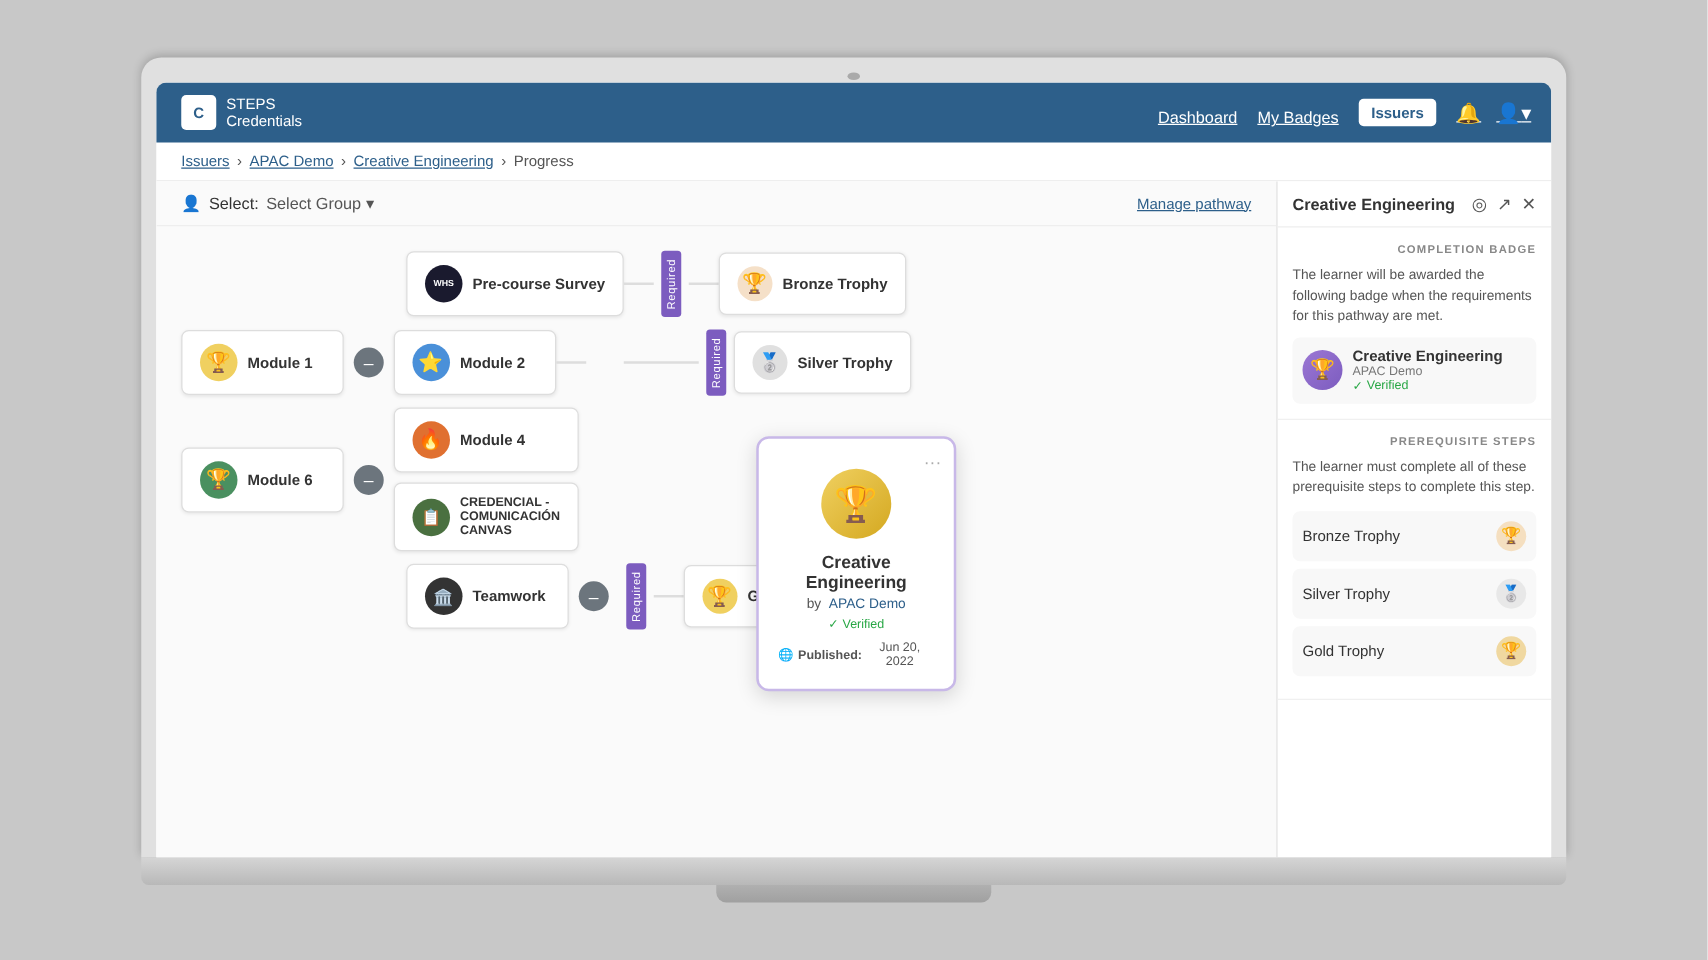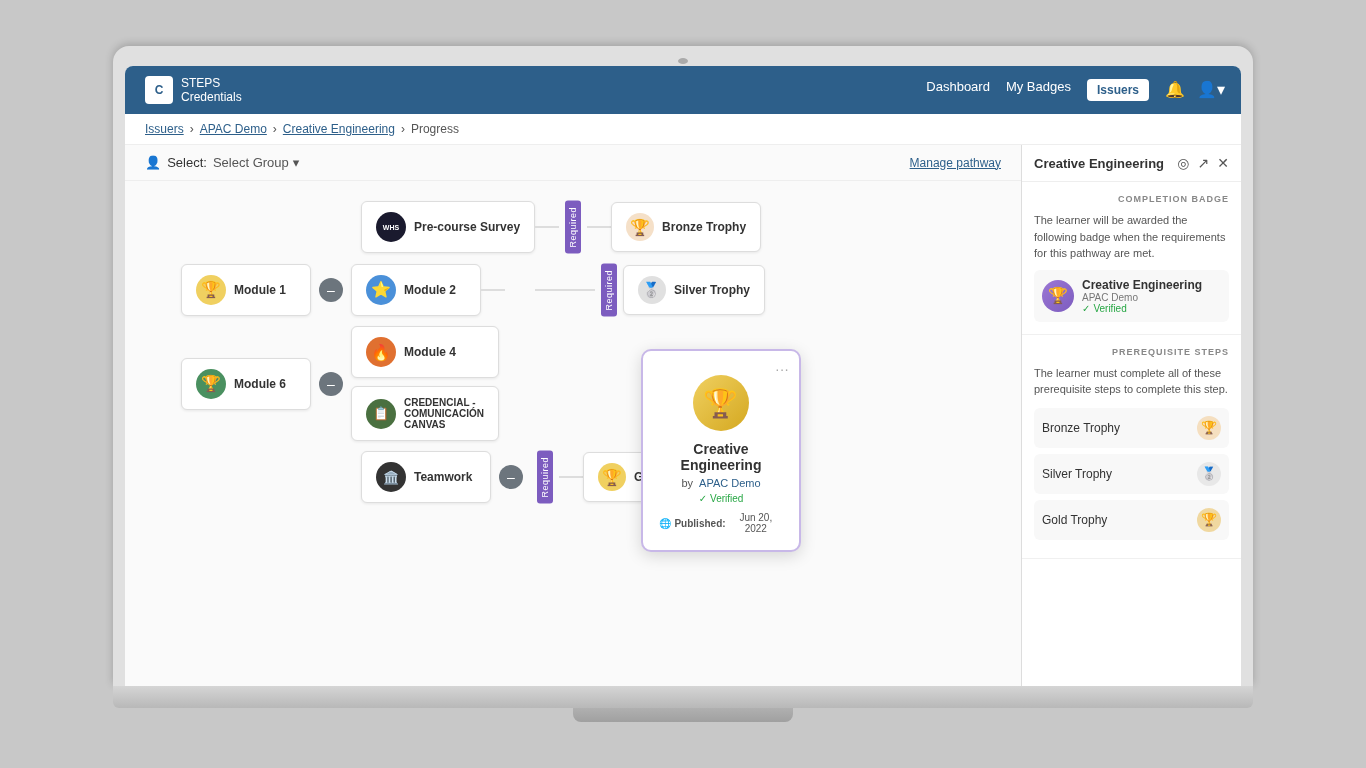--- a/index.html
+++ b/index.html
@@ -97,24 +97,25 @@
     .logo-text span {
       display: block;
       font-weight: 400;
       font-size: 12px;
     }
 
     .nav-spacer { flex: 1; }
 
     .nav-links {
       display: flex;
-      align-items: flex-start;
+      align-items: flex-end;
       gap: 16px;
       color: white;
       font-size: 13px;
+      text-decoration: underline;
     }
 
     .nav-links a {
       color: white;
       text-decoration: none;
     }
 
     .nav-btn-issuer {
       background: white;
       color: #2d5f8a;
@@ -198,21 +199,20 @@
       color: #2d5f8a;
       text-decoration: underline;
       cursor: pointer;
     }
 
     
     .pathway-container {
       padding: 20px;
       position: relative;
       min-height: 500px;
-      margin-left: 36px;
     }
 
     .pathway-row {
       display: flex;
       align-items: center;
       margin-bottom: 16px;
       position: relative;
     }
 
     .module-box {

